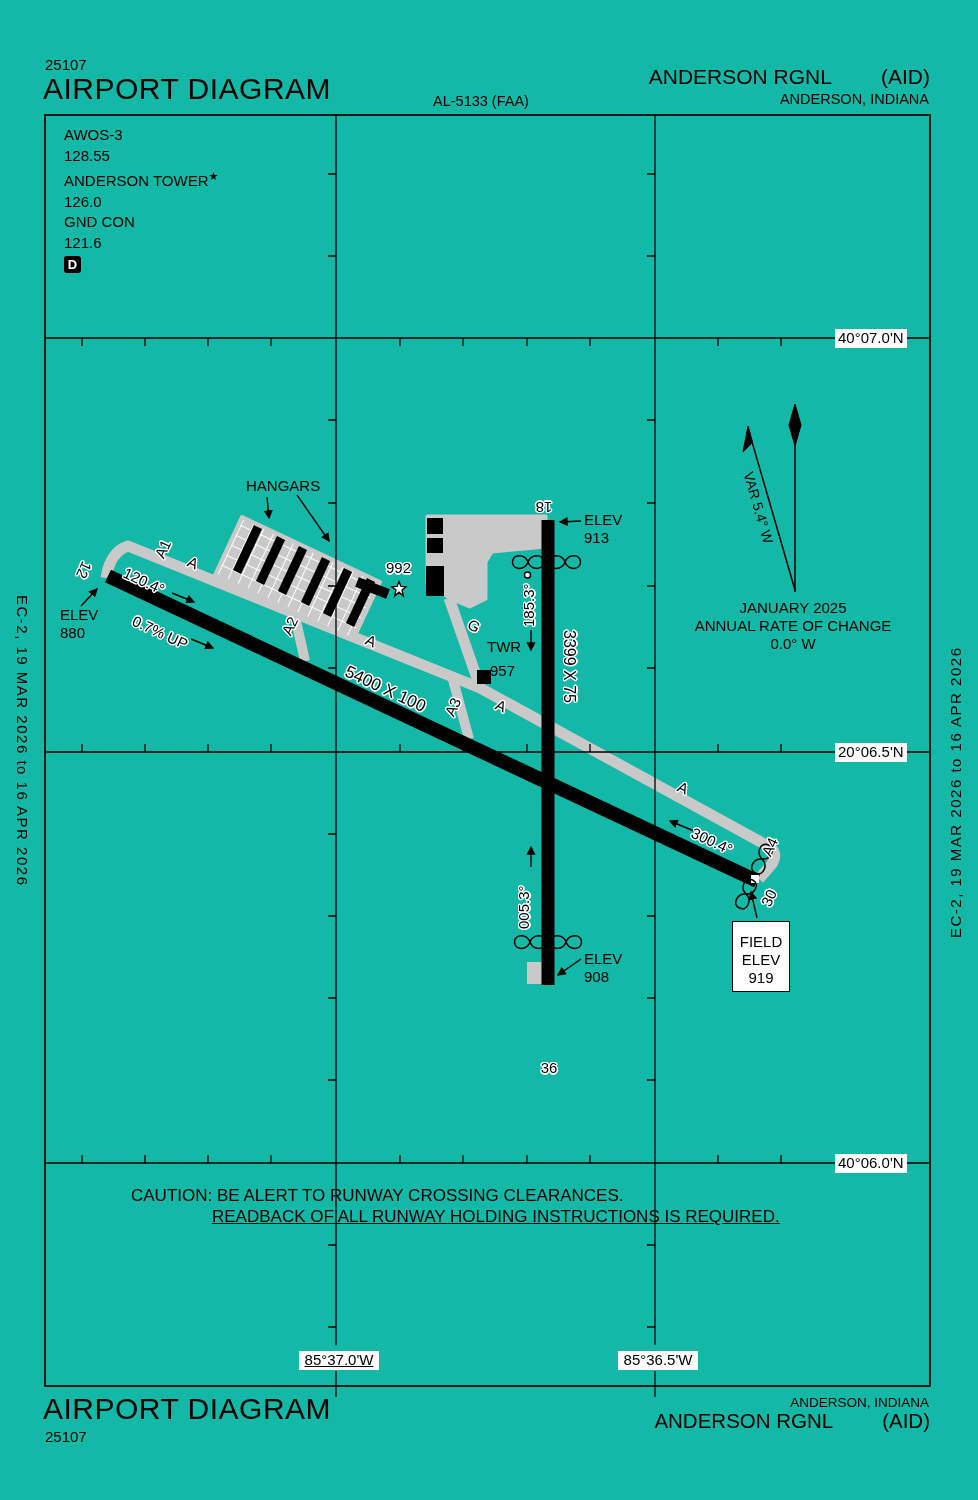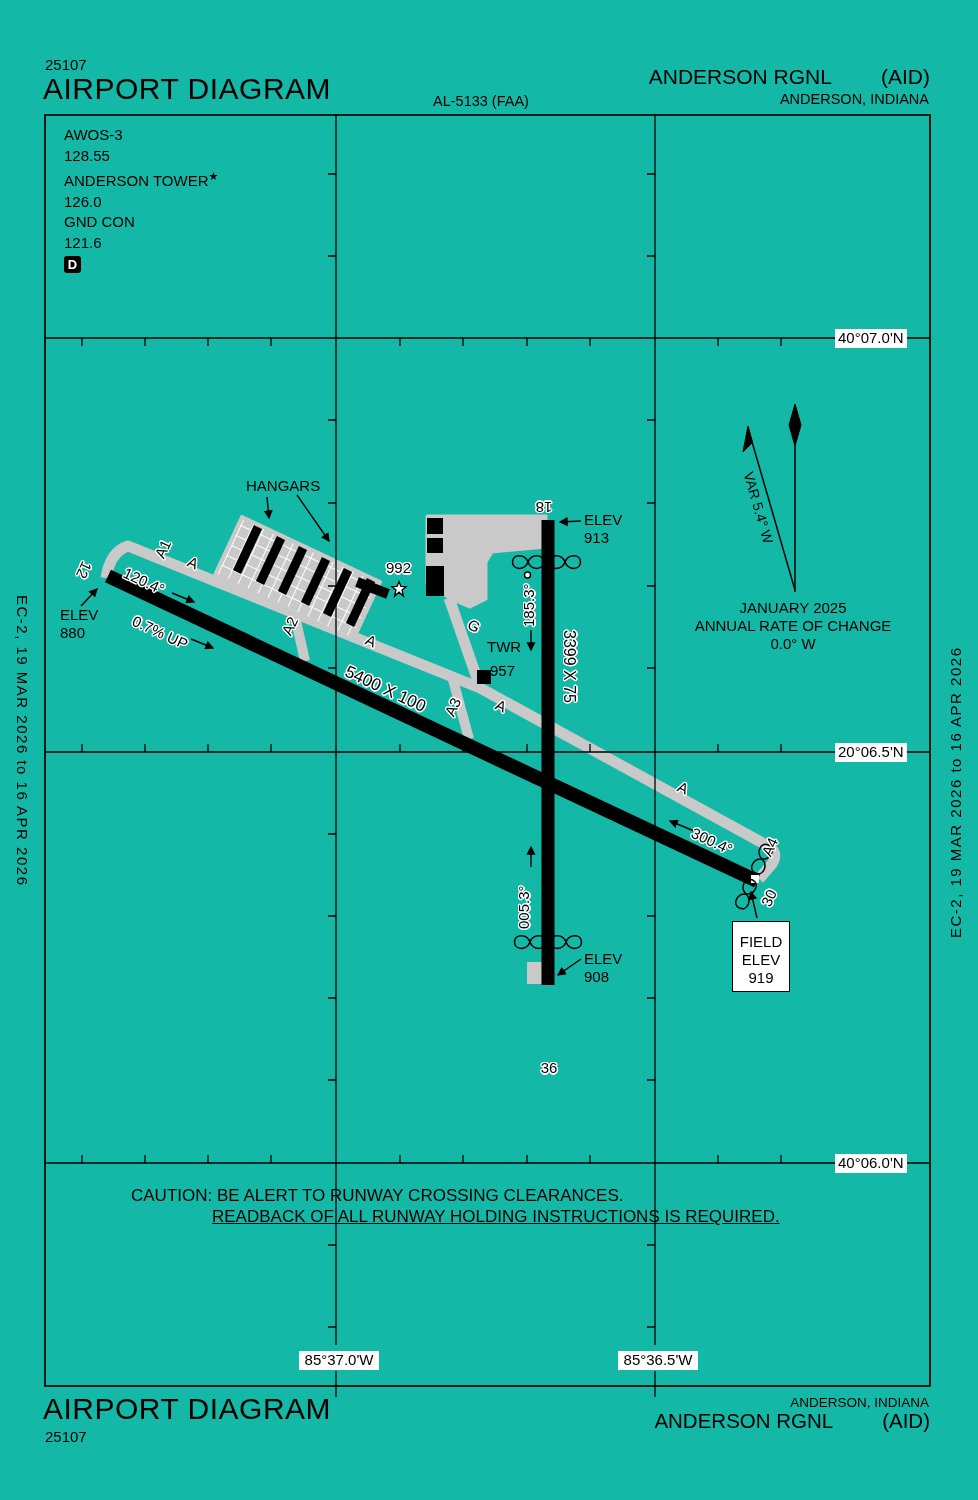--- a/index.html
+++ b/index.html
@@ -148,21 +148,21 @@
     </div>
     <div class="freqline">126.0</div>
     <div class="freqline">GND CON</div>
     <div class="freqline">121.6</div>
     <div class="dbox">D</div>
   </div>
 
   <div class="abs gridlabel" style="left:835px;top:329px;">40°07.0'N</div>
   <div class="abs gridlabel" style="left:835px;top:743px;">20°06.5'N</div>
   <div class="abs gridlabel" style="left:835px;top:1154px;">40°06.0'N</div>
-  <div class="abs gridlabel" style="left:299px;top:1351px;width:74px;text-align:center;">85°37.0'W</div>
+  <div class="abs gridlabel" style="left:299px;top:1351px;width:74px;text-align:center;text-decoration:underline;">85°37.0'W</div>
   <div class="abs gridlabel" style="left:618px;top:1351px;width:74px;text-align:center;">85°36.5'W</div>
 
   <div class="lbl" style="left:756px;top:470px;font-size:14px;transform:rotate(74deg);transform-origin:0 0;">VAR 5.4° W</div>
   <div class="lbl ctr" style="left:793px;top:608px;transform:translate(-50%,-50%);">JANUARY 2025</div>
   <div class="lbl ctr" style="left:793px;top:626px;transform:translate(-50%,-50%);">ANNUAL RATE OF CHANGE</div>
   <div class="lbl ctr" style="left:793px;top:644px;transform:translate(-50%,-50%);">0.0° W</div>
 
   <div class="lbl" style="left:246px;top:477px;">HANGARS</div>
   <div class="lbl halo" style="left:386px;top:559px;">992</div>
 

